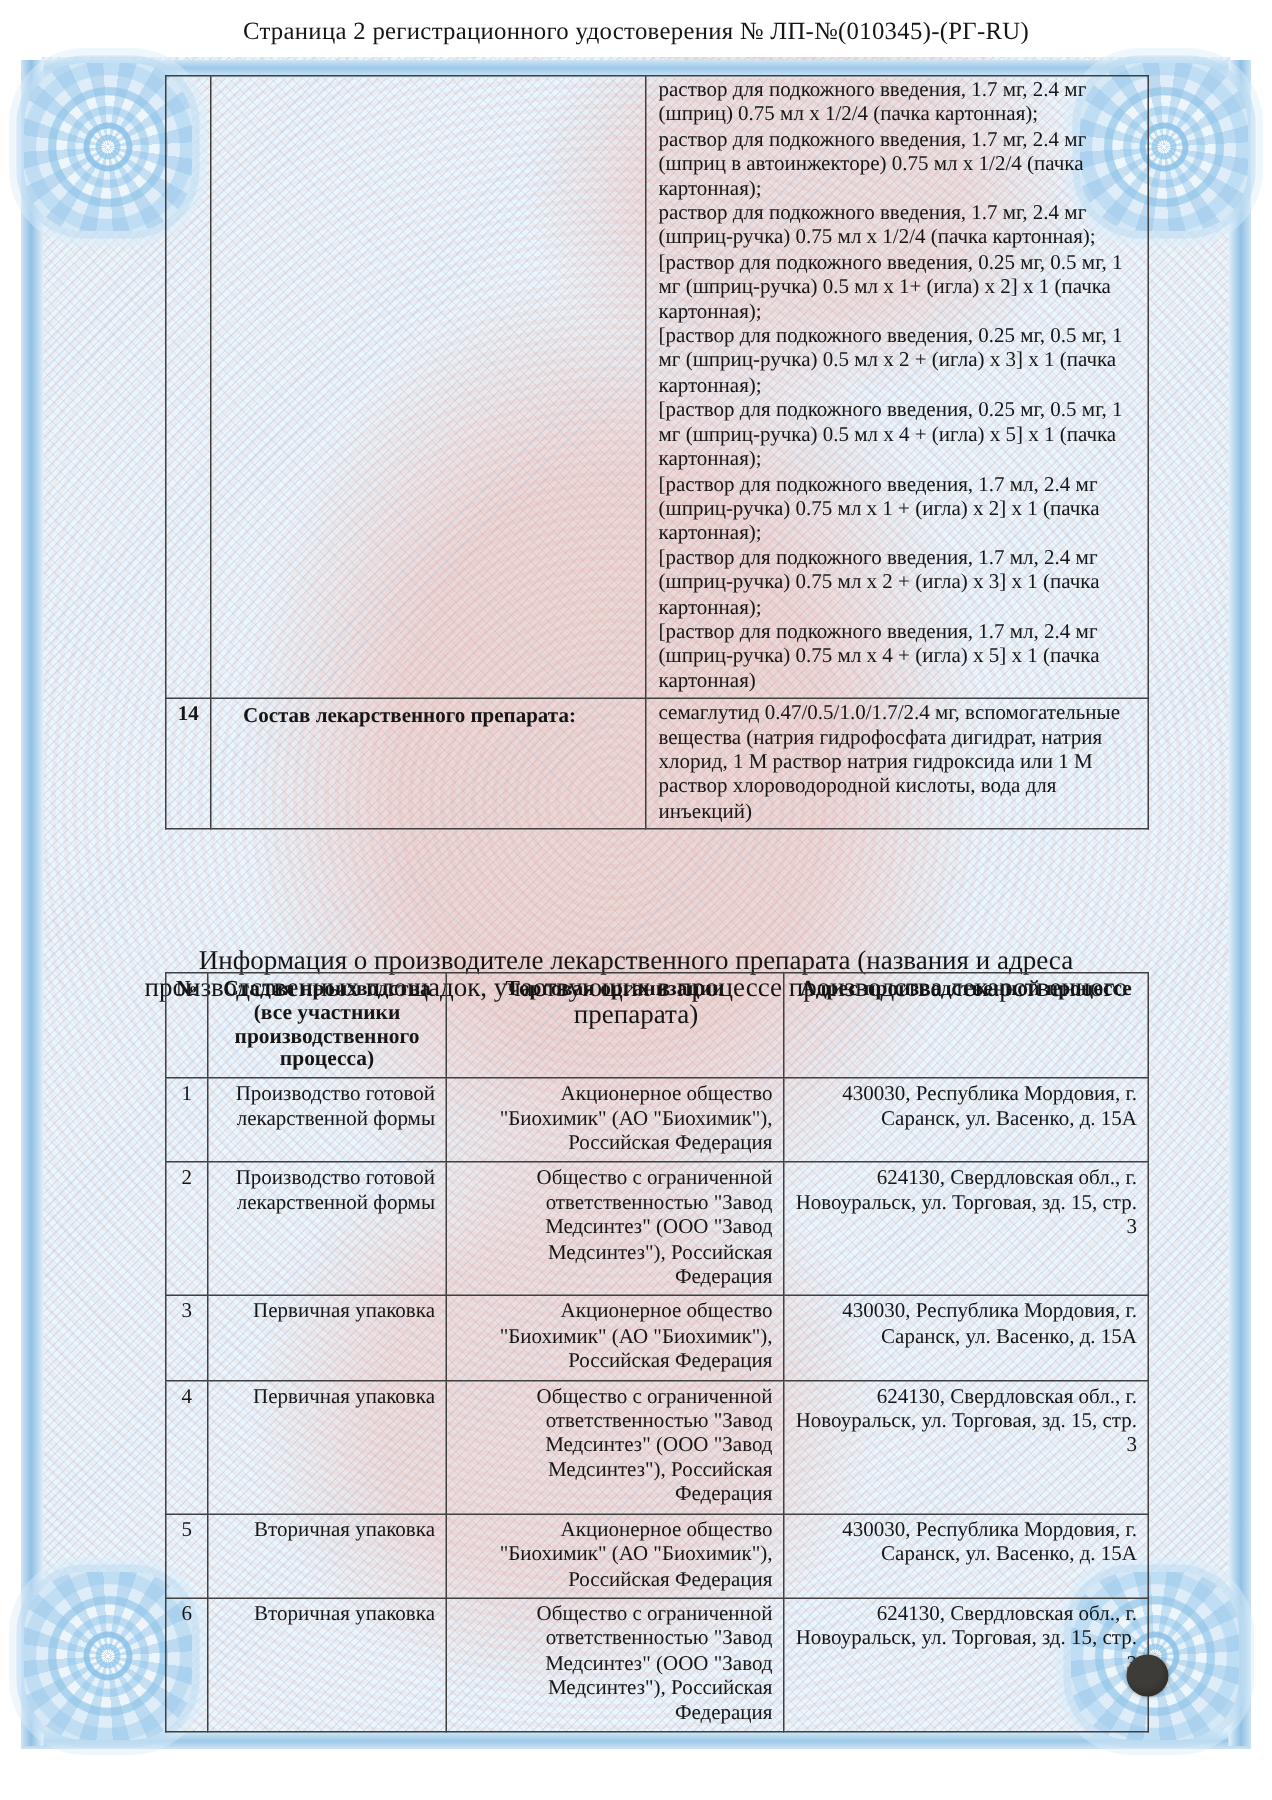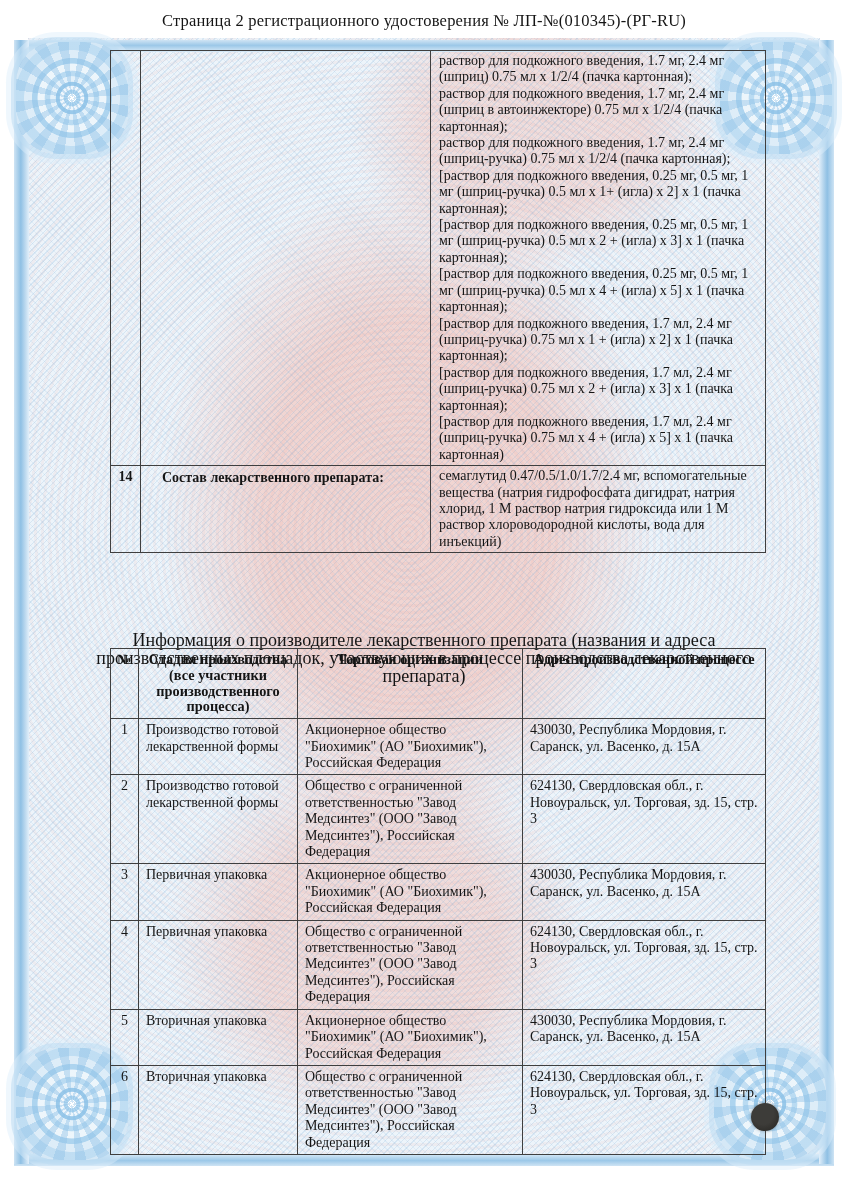--- a/index.html
+++ b/index.html
@@ -90,21 +90,21 @@
   .t2 .c-addr{width:243px;}
   .t2 thead tr{height:62px;}
   .t2 tbody tr:nth-child(1){height:54px;}
   .t2 tbody tr:nth-child(2){height:88px;}
   .t2 tbody tr:nth-child(3){height:50px;}
   .t2 tbody tr:nth-child(4){height:84px;}
   .t2 tbody tr:nth-child(5){height:50px;}
   .t2 tbody tr:nth-child(6){height:84px;}
   .t2 th{font-weight:bold;text-align:center;padding:3px 6px;font-size:14.3px;line-height:15.8px;}
   .t2 th.num-h{text-align:center;padding:3px 1px;}
-  .t2 td{padding:3px 7px;}
+  .t2 td{padding:3px 7px;text-align:right;}
   .t2 td.rownum{text-align:center;font-weight:normal;padding:3px 1px;}
 
   
   .punch{
     position:absolute;left:751px;top:1103px;width:28px;height:28px;border-radius:50%;
     background:radial-gradient(circle at 42% 38%, #3d3c39 0 45%, #242320 100%);
     box-shadow:0 0 3px rgba(60,60,60,0.5);
     z-index:5;
   }
 </style>

